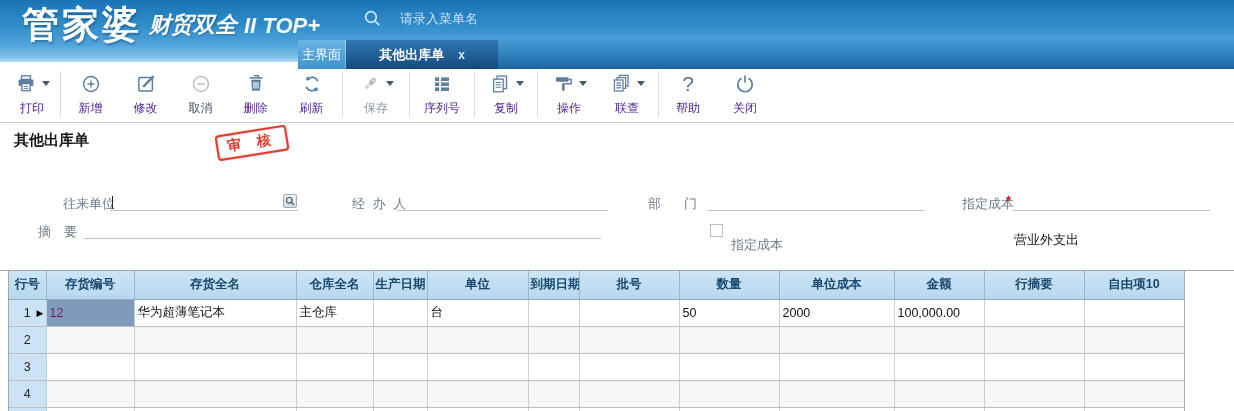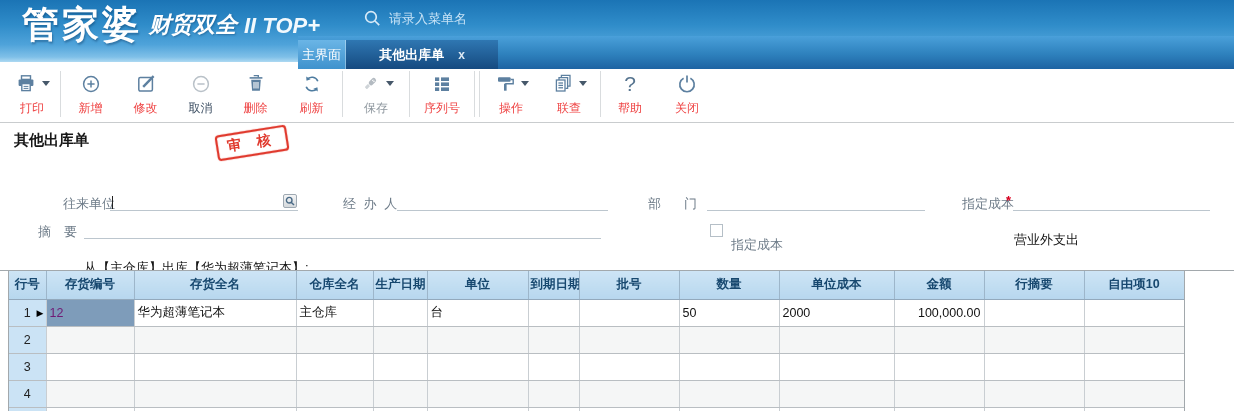--- a/index.html
+++ b/index.html
@@ -7,35 +7,35 @@
   .page { position:relative; width:1234px; height:411px; overflow:hidden; background:#fff; }
 
   
   .topbar { position:absolute; left:0; top:0; width:100%; height:62px;
     background:linear-gradient(180deg,#1b74b5 0%,#2f8cc9 40%,#4fa3da 72%,#7fc0e8 92%,#aed9f2 100%); }
   .logo { position:absolute; left:14px; top:6px; display:flex; align-items:flex-end; gap:7px; color:#fff; }
   .logo-brand { font-size:37px; font-weight:bold; letter-spacing:3px; line-height:1; text-shadow:1px 2px 2px rgba(0,40,80,.35);margin-left:8px; }
   .logo-product { font-size:22px; font-weight:bold; font-style:italic; padding-bottom:3px; text-shadow:1px 1px 2px rgba(0,40,80,.35);text-align:center; }
   .logo-edition { font-size:22px; font-weight:bold; font-style:italic; padding-bottom:4px; color:#f2f9fd; }
   .search { position:absolute; left:363px; top:9px; display:flex; align-items:center; gap:7px; cursor:text; }
-  .search-ph { font-size:13px; color:#c8e3f6; }
+  .search-ph { font-size:13px; color:#c8e3f6;margin-left:11px; }
 
   .tabstrip { position:absolute; left:298px; top:36px; right:0; height:33px; z-index:3;
     background:linear-gradient(180deg,#4aa0da 0%,#2e81bd 55%,#1d63a2 100%); display:flex; padding-top:4px; }
   .tab { height:29px; display:flex; align-items:center; justify-content:center; color:#fff; font-size:13px; cursor:pointer; }
   .tab-main { width:48px; background:linear-gradient(180deg,#6ab5e6,#3f92cd); border-right:1px solid rgba(255,255,255,.35); }
   .tab-active { width:152px; background:linear-gradient(180deg,#2f77b2,#154a80); font-weight:bold; gap:14px; }
   .tab-close { font-size:12px; font-weight:bold; color:#dce9f5; cursor:pointer; }
 
   
   .toolbar { position:absolute; top:62px; left:0; width:100%; height:61px; background:#fff;
     border-bottom:1px solid #c9ccce; display:flex; align-items:flex-start; padding:9px 0 0 6px; }
   .titem { display:flex; flex-direction:column; align-items:center; gap:4px; cursor:pointer; }
   .ticon { height:25px; display:flex; align-items:center; }
-  .tlabel { font-size:12px; color:#ef4444; white-space:nowrap; }
+  .tlabel { font-size:12px; color:#4c1d95; white-space:nowrap; }
   .titem.disabled .tlabel { color:#8e979e; }
   .tsep { width:1px; height:46px; background:#d9dcde; margin:0 2px; flex:none; }
   .caret { width:0; height:0; border-left:4px solid transparent; border-right:4px solid transparent;
     border-top:5px solid #46586a; margin-left:5px; }
   .qmark { font-size:21px; color:#56748f; font-weight:normal; line-height:1; }
 
   
   .doc-title { position:absolute; left:14px; top:131px; font-size:15px; font-weight:bold; color:#171717; }
   .stamp { position:absolute; left:216px; top:130px; transform:rotate(-9deg); border:2px solid #e03a2e;
     border-radius:4px; color:#e03a2e; font-weight:bold; font-size:14px; padding:2px 9px; letter-spacing:6px;
@@ -57,21 +57,21 @@
     border-left:1px solid #a2a8ac; border-right:1px solid #a2a8ac; }
   table { border-collapse:collapse; table-layout:fixed; width:1175px; }
   th { height:28px; background:linear-gradient(180deg,#cde4f5,#b7d7ee); border-right:1px solid #9db6ca;
     border-bottom:1px solid #93a9bc; font-size:12.5px; font-weight:bold; color:#17486f; text-align:center;
     white-space:nowrap; overflow:hidden; padding:0 2px; }
   td { height:27px; border-right:1px solid #c9ced2; border-bottom:1px solid #b9bec2; font-size:12.5px;
     color:#111; padding:0 3px; white-space:nowrap; overflow:hidden; background:#fff; }
   tr.even td { background:#f5f6f6; }
   td.rownum { background:#cbe3f5 !important; text-align:center; color:#222; position:relative; }
   td.selcell { background:#7e9cba !important; color:#701a75; }
-  td.amount { text-align:right; }
+  td.amount { }
   .marker { position:absolute; right:2px; top:50%; transform:translateY(-50%); font-size:9px; color:#000; line-height:1; }
 </style>
 </head>
 <body>
 
 <div class="page">
 
   <div class="topbar">
     <div class="logo">
       <span class="logo-brand">管家婆</span>
@@ -190,20 +190,33 @@
           <rect x="4" y="9.4" width="4.2" height="3.6"></rect>
             <rect x="10" y="9.4" width="8" height="3.6"></rect>
           <rect x="4" y="14.4" width="4.2" height="3.6"></rect>
             <rect x="10" y="14.4" width="8" height="3.6"></rect>
         </svg>
       </div>
       <span class="tlabel">序列号</span>
     </div>
     <div class="tsep"></div>
 
+    <div class="titem" style="width:58px">
+      <div class="ticon">
+        <svg width="22" height="22" viewBox="0 0 22 22">
+          <rect x="8" y="3" width="9.6" height="12.6" fill="#eef2f6" stroke="#5d80a0" stroke-width="1.3"></rect>
+          <rect x="4.6" y="6.2" width="9.6" height="12.6" fill="#fff" stroke="#5d80a0" stroke-width="1.3"></rect>
+          <line x1="6.6" y1="9.4" x2="12.2" y2="9.4" stroke="#5d80a0"></line>
+          <line x1="6.6" y1="11.8" x2="12.2" y2="11.8" stroke="#5d80a0"></line>
+          <line x1="6.6" y1="14.2" x2="12.2" y2="14.2" stroke="#5d80a0"></line>
+        </svg>
+        <span class="caret"></span>
+      </div>
+      <span class="tlabel">复制</span>
+    </div>
     <div class="tsep"></div>
 
     <div class="titem" style="width:58px">
       <div class="ticon">
         <svg width="22" height="22" viewBox="0 0 22 22" fill="none" stroke="#5d80a0">
           <rect x="4" y="4.2" width="12.6" height="4.6" rx="1" fill="#5d80a0" stroke="none"></rect>
           <path d="M16.6,6.5 h2.6 v4.2 h-8" stroke-width="1.4"></path>
           <rect x="10" y="10.7" width="2.6" height="7" fill="#5d80a0" stroke="none"></rect>
         </svg>
         <span class="caret"></span>
@@ -249,34 +262,33 @@
   <span class="flabel" style="left:63px;top:195px">往来单位</span>
   <div class="fline" style="left:110px;top:194px;width:188px"></div>
   <div class="cursorbar" style="left:112px;top:196px"></div>
   <div class="lookup" style="left:283px;top:194px">
     <svg width="10" height="10" viewBox="0 0 10 10" fill="none" stroke="#4a6a86" stroke-width="1.4">
       <circle cx="4.2" cy="4.2" r="2.8"></circle>
         <line x1="6.4" y1="6.4" x2="9" y2="9"></line>
     </svg>
   </div>
 
-  <span class="flabel" style="left:343px;top:195px;letter-spacing:2px">经 办 人</span>
+  <span class="flabel" style="left:352px;top:195px;letter-spacing:2px">经 办 人</span>
   <div class="fline" style="left:397px;top:194px;width:211px"></div>
 
   <span class="flabel" style="left:648px;top:195px;letter-spacing:5px">部　门</span>
   <div class="fline" style="left:707px;top:194px;width:218px"></div>
 
   <span class="flabel" style="left:962px;top:195px">指定成本</span>
   <span class="req" style="left:1006px;top:193px">*</span>
   <div class="fline" style="left:1013px;top:194px;width:197px"></div>
   <span class="fvalue" style="left:1014px;top:195px">营业外支出</span>
 
   <span class="flabel" style="left:38px;top:223px">摘　要</span>
   <div class="fline" style="left:84px;top:222px;width:517px"></div>
-  <span class="fvalue" style="left:84px;top:223px">从【主仓库】出库【华为超薄笔记本】:</span>
 
   <div class="cbx" style="left:710px;top:224px"></div>
   <span class="flabel" style="left:731px;top:236px">指定成本</span>
 
   <div class="grid-topline"></div>
   <div class="gridwrap">
     <table>
       <colgroup>
         <col style="width:37px">
           <col style="width:88px">

